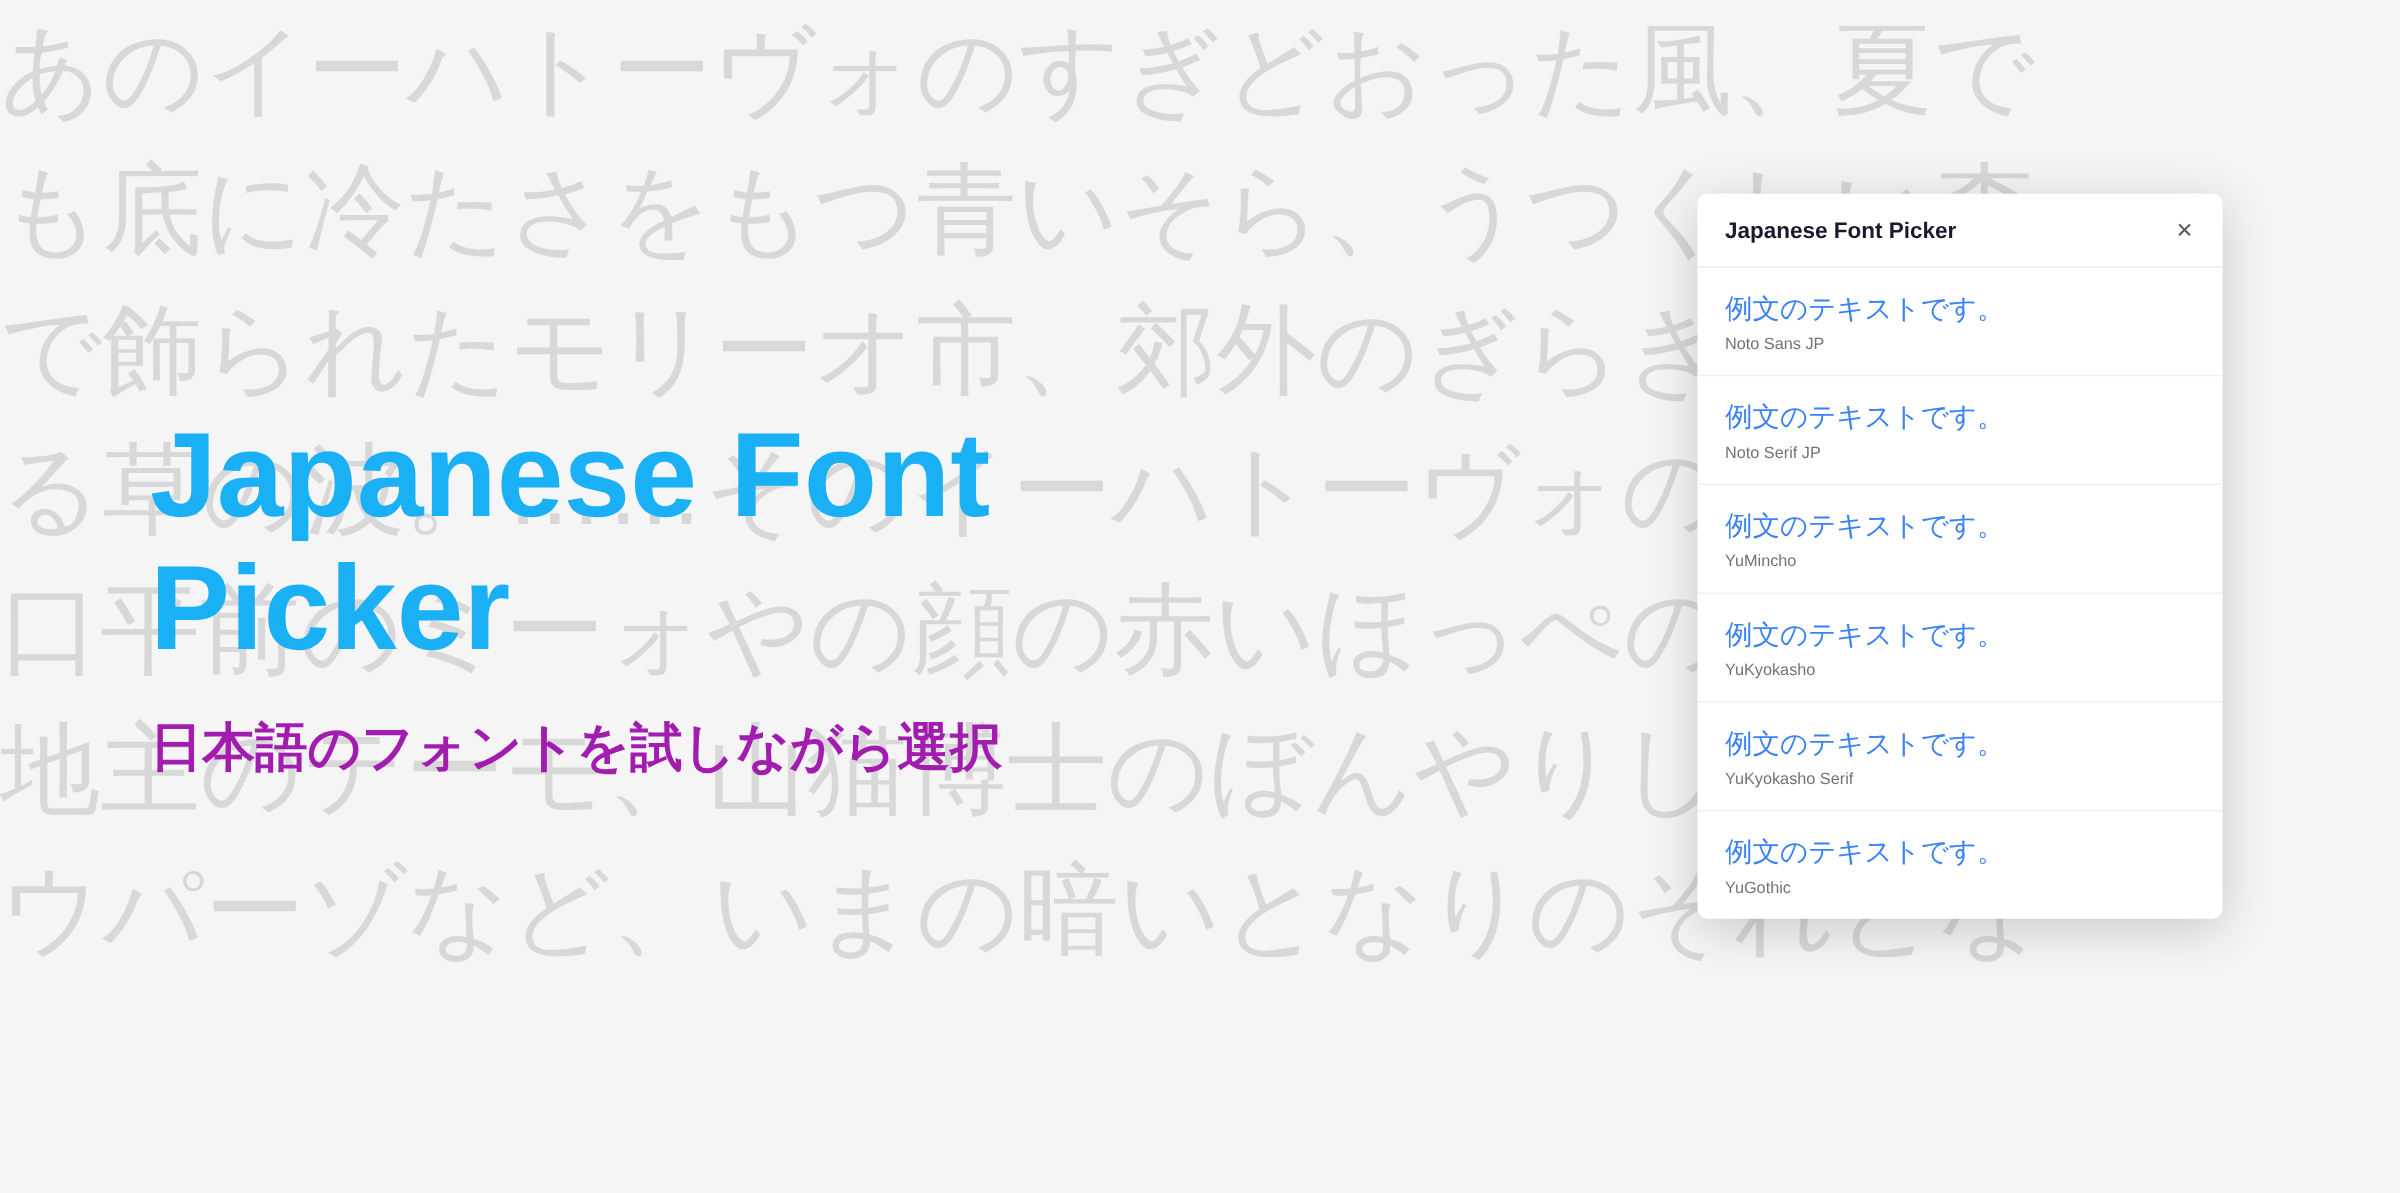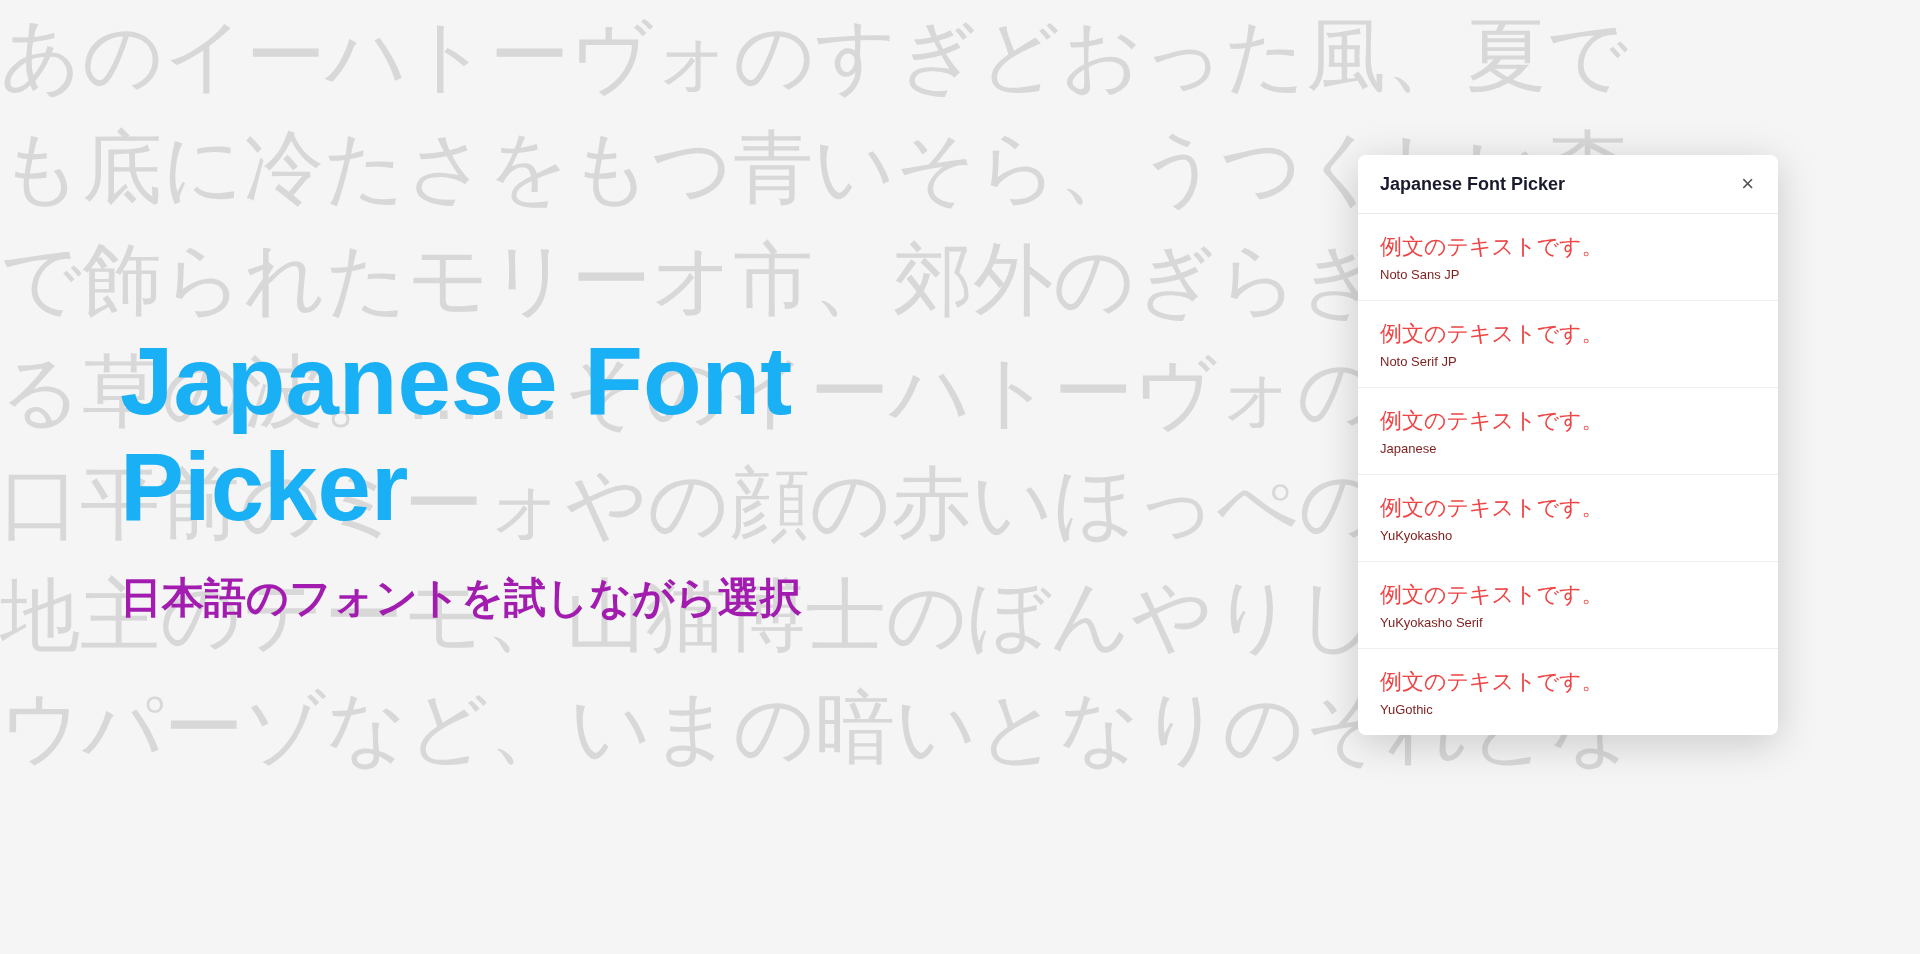--- a/index.html
+++ b/index.html
@@ -112,27 +112,27 @@
       border-bottom: 1px solid #efefef;
       cursor: pointer;
     }
 
     .font-item:last-child {
       border-bottom: none;
     }
 
     .font-sample {
       font-size: 22px;
-      color: #ef4444;
+      color: #3b82f6;
       margin-bottom: 5px;
     }
 
     .font-name {
       font-size: 13px;
-      color: #7f1d1d;
+      color: #737373;
       font-family: sans-serif;
     }
 
     
     .font-list::-webkit-scrollbar {
       width: 6px;
     }
     .font-list::-webkit-scrollbar-track {
       background: #f1f1f1;
     }
@@ -170,21 +170,21 @@
   <div class="font-item">
         <div class="font-sample" style="font-family: sans-serif;">例文のテキストです。</div>
         <div class="font-name">Noto Sans JP</div>
       </div>
       <div class="font-item">
         <div class="font-sample" style="font-family: serif;">例文のテキストです。</div>
         <div class="font-name">Noto Serif JP</div>
       </div>
       <div class="font-item">
         <div class="font-sample" style="font-family: YuGothic, sans-serif;">例文のテキストです。</div>
-        <div class="font-name">Japanese</div>
+        <div class="font-name">YuMincho</div>
       </div>
       <div class="font-item">
         <div class="font-sample" style="font-family: YuKyokasho, cursive;">例文のテキストです。</div>
         <div class="font-name">YuKyokasho</div>
       </div>
       <div class="font-item">
         <div class="font-sample" style="font-family: &quot;YuKyokasho Yoko&quot;, cursive;">例文のテキストです。</div>
         <div class="font-name">YuKyokasho Serif</div>
       </div>
       <div class="font-item">

